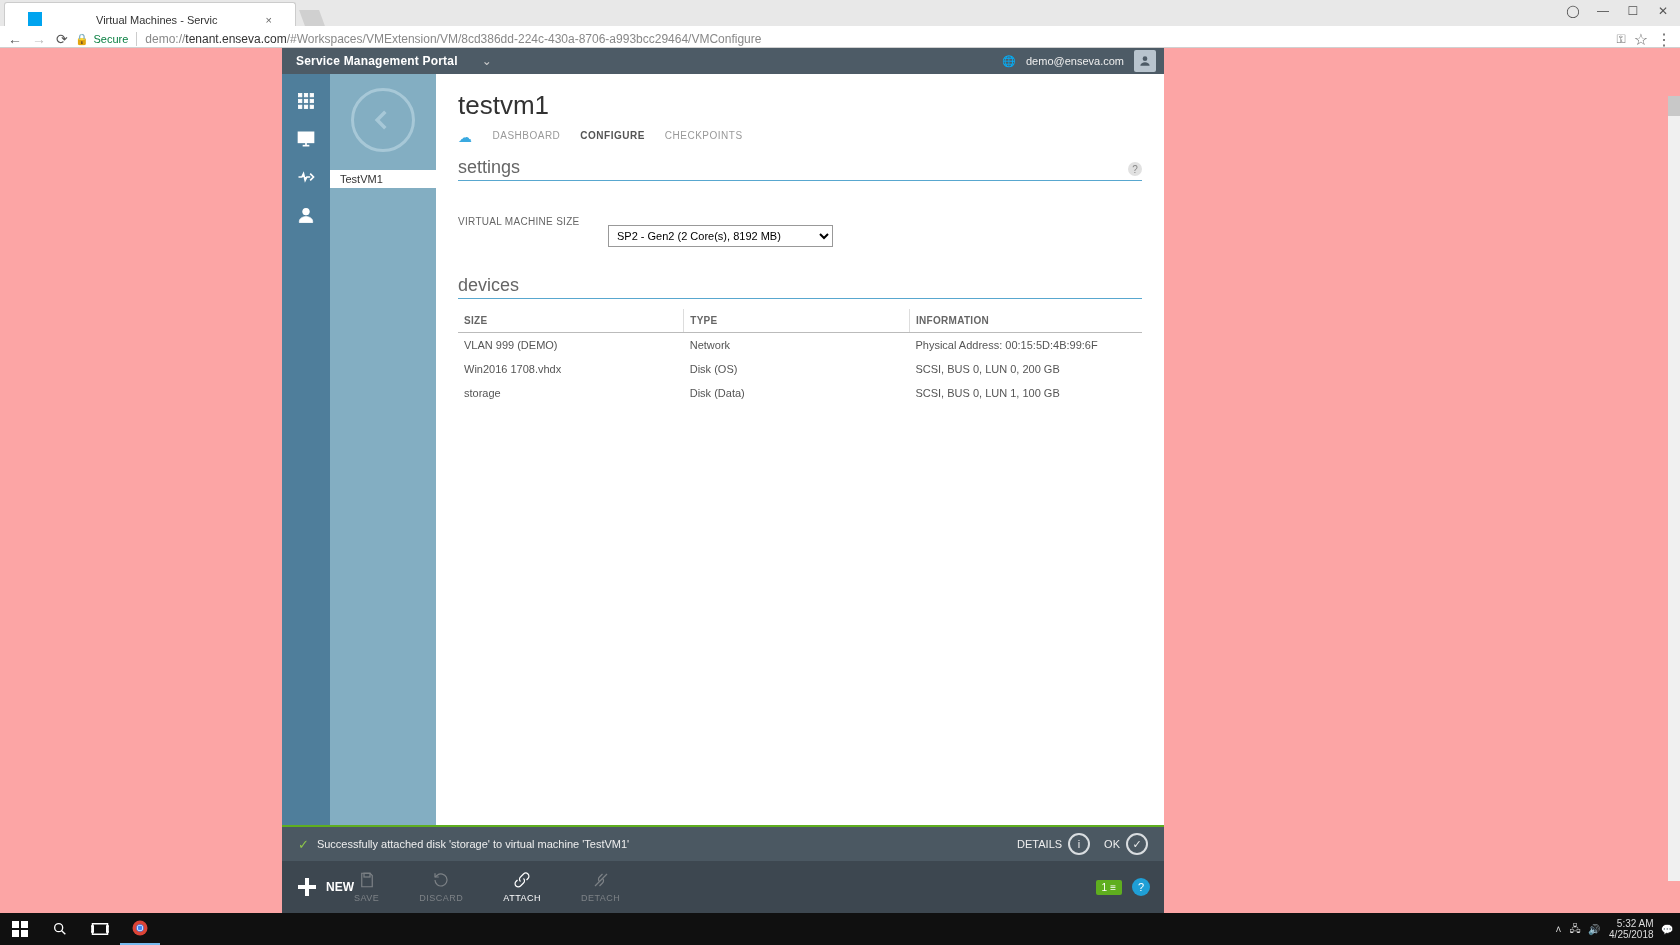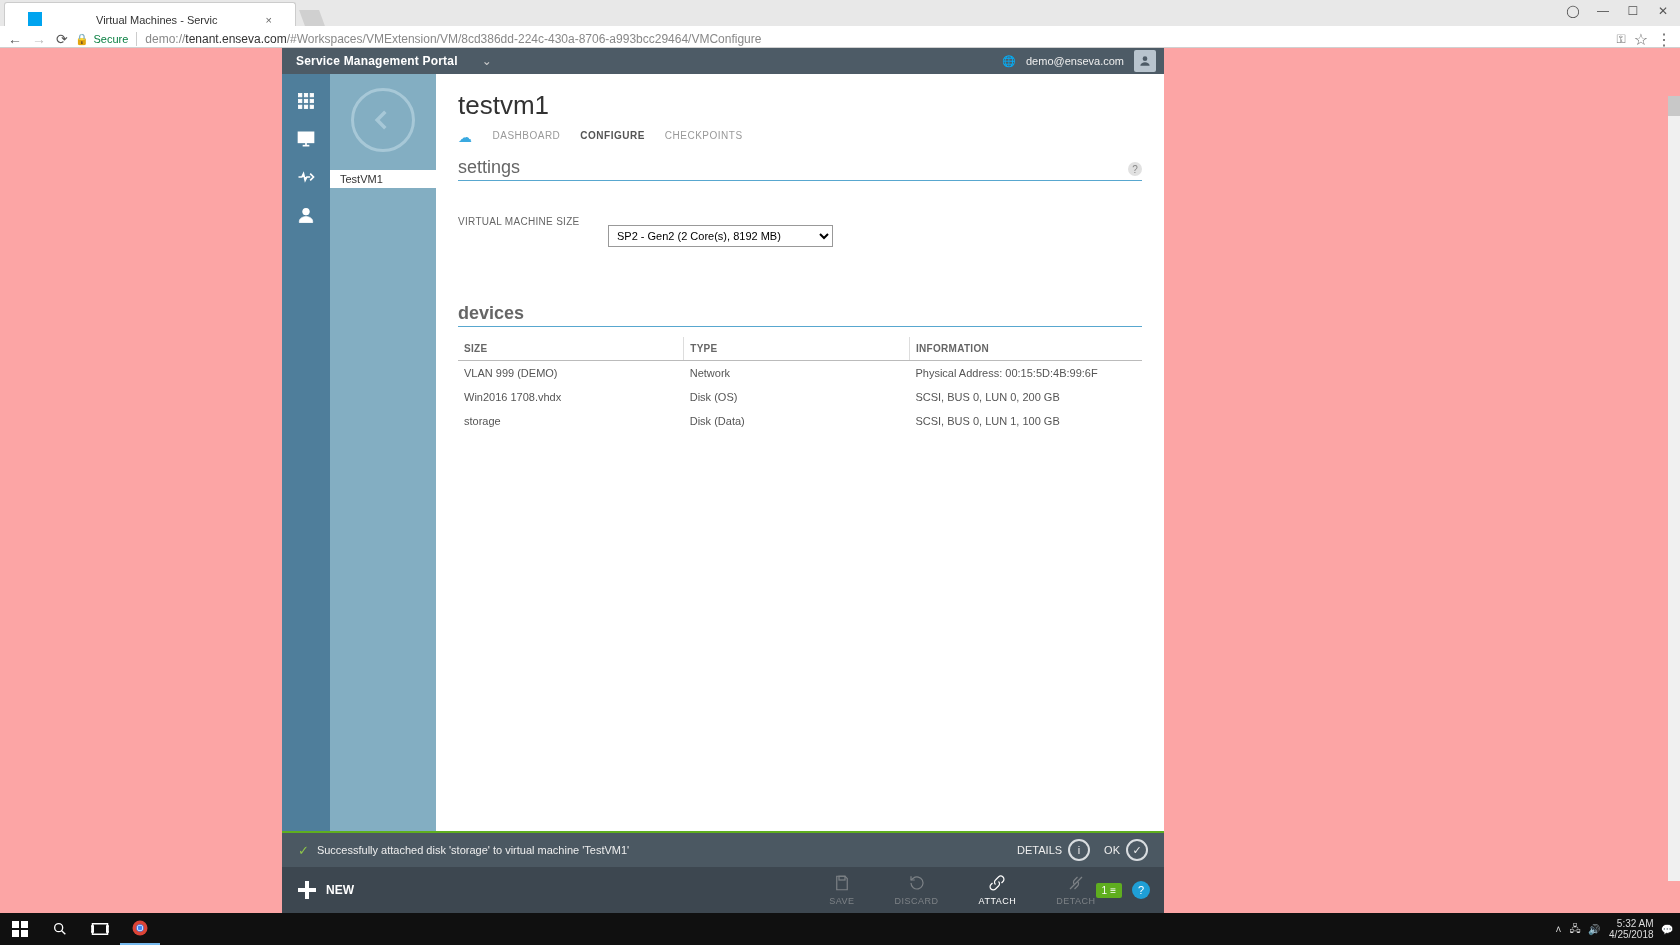--- a/index.html
+++ b/index.html
@@ -55,44 +55,44 @@
 .tabs .tabitem { padding-bottom:4px; }
 .tabs .active { color:#555; font-weight:600; }
 
 .section-title { font-size:18px; font-weight:300; color:#666; border-bottom:1px solid #58a7cf; padding-bottom:2px; margin-bottom:10px; position:relative;}
 .help-dot { position:absolute; right:0; bottom:4px; width:14px; height:14px; border-radius:50%; background:#e1e1e1; color:#888; font-size:10px; display:flex; align-items:center; justify-content:center;}
 
 .form-row { display:flex; align-items:center; margin:14px 0 10px; }
 .form-label { font-size:10px; color:#666; letter-spacing:0.3px; width:150px; }
 .select { width:225px; border:1px solid #999; font-size:11px; padding:3px 4px; background:#fff;margin-top:30px; }
 
-.devices-title { margin-top:56px;font-weight:bold; }
+.devices-title { margin-top:28px; }
 
 .dev-table { width:100%; border-collapse:collapse; font-size:11px; color:#555; }
 .dev-table th { text-align:left; font-size:10px; color:#666; letter-spacing:0.3px; font-weight:600; padding:6px 6px; border-bottom:1px solid #bbb; }
 .dev-table th + th { border-left:1px solid #ddd; }
 .dev-table td { padding:6px 6px; border-bottom:0;margin-left:36px; }
 
 
 .app-footer1 { height:2px; background:#5fae1f; }
 
 .status-bar { height:34px; background:#4b5862; color:#eee; display:flex; align-items:center; padding:0 16px; font-size:11px; }
 .status-bar .check { color:#8ec549; margin-right:8px; font-size:13px; }
 .status-bar .spacer { flex:1; }
 .status-bar .sb-btn { display:flex; align-items:center; gap:6px; margin-left:14px; font-size:11px; }
 .circ { width:22px; height:22px; border:2px solid #d9dde0; border-radius:50%; display:flex; align-items:center; justify-content:center; }
 
 
-.cmd-bar { height:46px; background:#3d4750; color:#ccc; display:flex; align-items:center; padding:0 14px; font-size:10px; }
+.cmd-bar { height:52px; background:#3d4750; color:#ccc; display:flex; align-items:center; padding:0 14px; font-size:10px; }
 .new-btn { display:flex; align-items:center; gap:8px; color:#fff; font-size:12px; font-weight:600; }
 .plus { width:22px; height:22px; position:relative; }
 .plus::before, .plus::after { content:""; position:absolute; background:#fff; }
 .plus::before { left:9px; top:2px; width:4px; height:18px; }
 .plus::after { top:9px; left:2px; height:4px; width:18px; }
-.cmd-center { flex:1; display:flex; justify-content:flex-end; gap:40px; }
+.cmd-center { flex:1; display:flex; justify-content:flex-start; gap:40px; }
 .cmd { display:flex; flex-direction:column; align-items:center; gap:4px; font-size:9px; letter-spacing:0.5px; color:#bbb;}
 .cmd.active { color:#fff; }
 .cmd.disabled { opacity:0.5; }
 .cmd svg { width:18px; height:18px; stroke:#bbb; fill:none; stroke-width:1.6; }
 .cmd.active svg { stroke:#fff; }
 .cmd-right { display:flex; align-items:center; gap:10px; }
 .badge-ct { background:#5fae1f; color:#fff; font-size:10px; padding:2px 6px; border-radius:2px; display:flex; align-items:center; gap:3px;}
 .q-dot { width:18px; height:18px; border-radius:50%; background:#1f9fd6; color:#fff; display:flex; align-items:center; justify-content:center; font-size:11px;}
 
 

